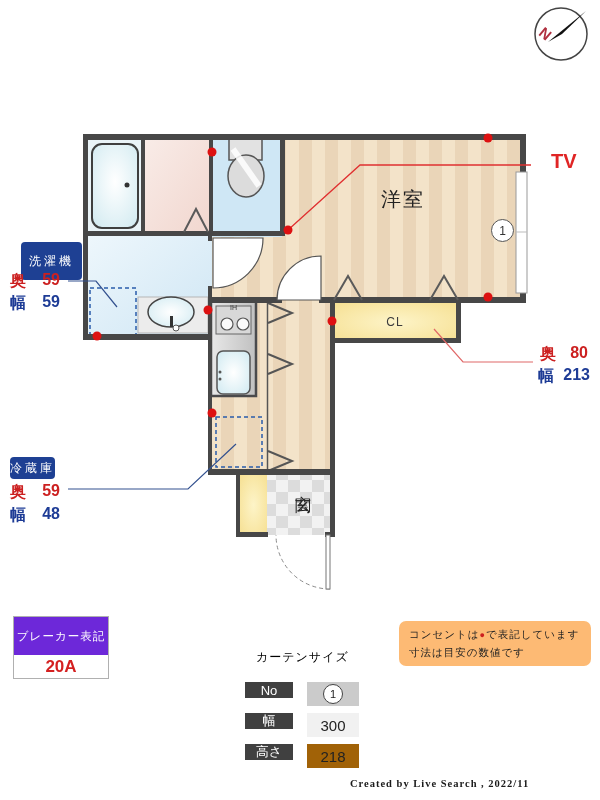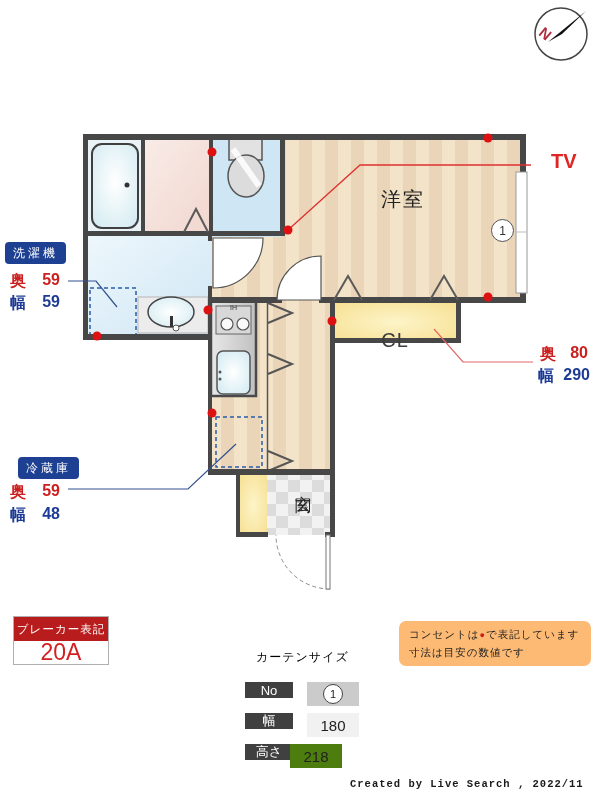--- a/index.html
+++ b/index.html
@@ -3,45 +3,45 @@
 <meta charset="utf-8">
 <style>
   html,body{margin:0;padding:0;background:#fff;}
   #canvas{position:relative;width:600px;height:800px;background:#ffffff;overflow:hidden;
           font-family:"Liberation Sans","DejaVu Sans",sans-serif;}
   .abs{position:absolute;}
   .ctr{display:flex;align-items:center;justify-content:center;}
   
   .room-title{font-size:20px;color:#222;text-align:center;letter-spacing:2px;}
   .room-size{font-size:18px;color:#222;text-align:center;letter-spacing:1px;}
-  .cl-label{font-size:20px;color:#3c3c3c;letter-spacing:1px;margin-top:18px;}
+  .cl-label{font-size:12px;color:#3c3c3c;letter-spacing:1px;}
   .genkan-label{writing-mode:vertical-rl;font-size:16px;color:#222;letter-spacing:3px;}
   .ih-label{font-size:7px;color:#333;text-align:center;width:100%;}
   .tv-label{font-size:20px;font-weight:bold;color:#e02525;}
   
   .badge{background:#1e4093;color:#fff;border-radius:4px;font-size:12px;letter-spacing:3px;
          display:flex;align-items:center;justify-content:center;}
   .dim-row{display:flex;justify-content:space-between;font-weight:bold;font-size:16px;}
   .red{color:#cc2020;} .blue{color:#1e3c96;}
   
   .breaker{border:1px solid #b0b0b0;background:#fff;}
-  .breaker-head{background:#b91c1c;color:#fff;font-size:11.5px;letter-spacing:1px;height:24px;}
-  .breaker-val{color:#d42020;font-weight:normal;font-size:23px;height:23px;}
+  .breaker-head{background:#6d28d9;color:#fff;font-size:11.5px;letter-spacing:1px;height:38px;}
+  .breaker-val{color:#d42020;font-weight:bold;font-size:17px;height:23px;}
   
   .curtain-title{font-size:12px;color:#000000;letter-spacing:1px;}
   .c-head{width:48px;height:16px;background:#404040;color:#fff;font-size:13px;}
   .c-val{width:52px;height:24px;font-size:15px;color:#222;}
   .circle-badge{width:18px;height:18px;border:1px solid #444;border-radius:50%;background:#fff;
                 font-size:11px;color:#222;display:flex;align-items:center;justify-content:center;}
   
   .note{background:#fdba74;border-radius:7px;font-size:10.5px;color:#222;letter-spacing:1px;
         line-height:17px;padding:5px 10px;}
   .note-dot{color:#cc2020;font-size:9px;}
   
-  .credit{font-family:Liberation Mono, monospace;font-weight:bold;
+  .credit{font-family:Liberation Serif, serif;font-weight:bold;
           font-size:10.5px;letter-spacing:1px;color:#1a1a1a;}
   
   .win-marker{width:21px;height:21px;border:1.5px solid #555;border-radius:50%;background:#fff;
               font-size:12px;color:#333;}
   .north{font-size:15px;font-weight:bold;color:#b03040;transform:rotate(40deg);}
 </style>
 </head>
 <body>
 
 <div id="canvas">
@@ -178,63 +178,63 @@
 
   <div class="abs north" style="left:540px;top:25px">N</div>
 
   <div class="abs room-title" style="left:353px;top:186px;width:100px">洋室</div>
   <div class="abs tv-label" style="left:551px;top:150px">TV</div>
   <div class="abs cl-label ctr" style="left:333px;top:306px;width:124px;height:32px">CL</div>
   <div class="abs genkan-label" style="left:292px;top:482px">玄関</div>
   <div class="abs ih-label" style="left:216px;top:304px;width:35px">IH</div>
   <div class="abs win-marker ctr" style="left:491px;top:219px">1</div>
 
-  <div class="abs badge" style="left:5px;top:242px;width:61px;height:22px">洗濯機</div>
+  <div class="abs badge" style="left:21px;top:242px;width:61px;height:38px">洗濯機</div>
   <div class="abs dim-row red" style="left:10px;top:271px;width:50px">
     <span>奥</span>
       <span>59</span>
   </div>
   <div class="abs dim-row blue" style="left:10px;top:293px;width:50px">
     <span>幅</span>
       <span>59</span>
   </div>
 
-  <div class="abs badge" style="left:18px;top:457px;width:61px;height:22px">冷蔵庫</div>
+  <div class="abs badge" style="left:10px;top:457px;width:45px;height:22px">冷蔵庫</div>
   <div class="abs dim-row red" style="left:10px;top:482px;width:50px">
     <span>奥</span>
       <span>59</span>
   </div>
   <div class="abs dim-row blue" style="left:10px;top:505px;width:50px">
     <span>幅</span>
       <span>48</span>
   </div>
 
   <div class="abs dim-row red" style="left:540px;top:344px;width:48px">
     <span>奥</span>
       <span>80</span>
   </div>
   <div class="abs dim-row blue" style="left:538px;top:366px;width:52px">
     <span>幅</span>
-      <span>290</span>
+      <span>213</span>
   </div>
 
   <div class="abs breaker" style="left:13px;top:616px;width:94px">
     <div class="breaker-head ctr">ブレーカー表記</div>
     <div class="breaker-val ctr">20A</div>
   </div>
 
   <div class="abs curtain-title" style="left:256px;top:649px">カーテンサイズ</div>
   <div class="abs c-head ctr" style="left:245px;top:682px">No</div>
   <div class="abs c-val ctr" style="left:307px;top:682px;background:#cbcbcb">
     <span class="circle-badge">1</span>
   </div>
   <div class="abs c-head ctr" style="left:245px;top:713px">幅</div>
-  <div class="abs c-val ctr" style="left:307px;top:713px;background:#f1f1f1">180</div>
+  <div class="abs c-val ctr" style="left:307px;top:713px;background:#f1f1f1">300</div>
   <div class="abs c-head ctr" style="left:245px;top:744px">高さ</div>
-  <div class="abs c-val ctr" style="left:290px;top:744px;background:#4d7c0f">218</div>
+  <div class="abs c-val ctr" style="left:307px;top:744px;background:#a16207">218</div>
 
   <div class="abs note" style="left:399px;top:621px;width:172px">
     <div><span>コンセントは</span><span class="note-dot">●</span><span>で表記しています</span></div>
     <div>寸法は目安の数値です</div>
   </div>
 
   <div class="abs credit" style="left:350px;top:778px">Created by Live Search , 2022/11</div>
 
 </div>
 

